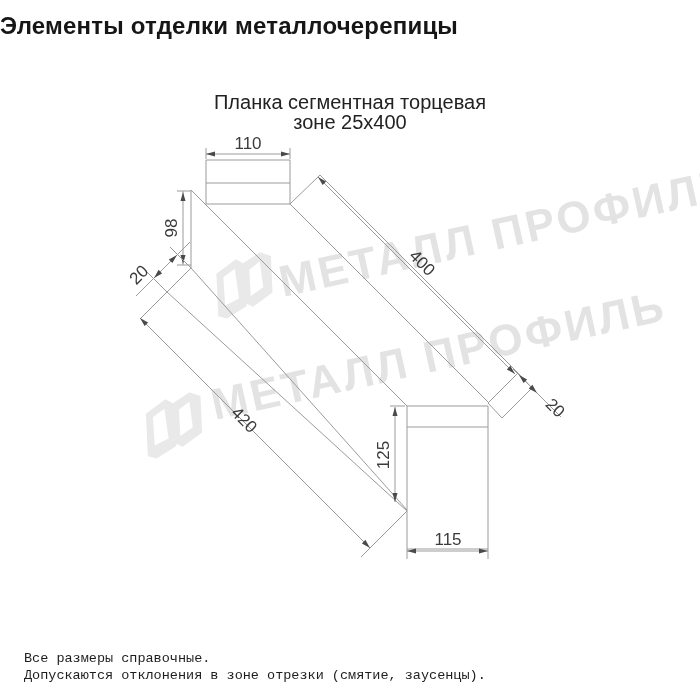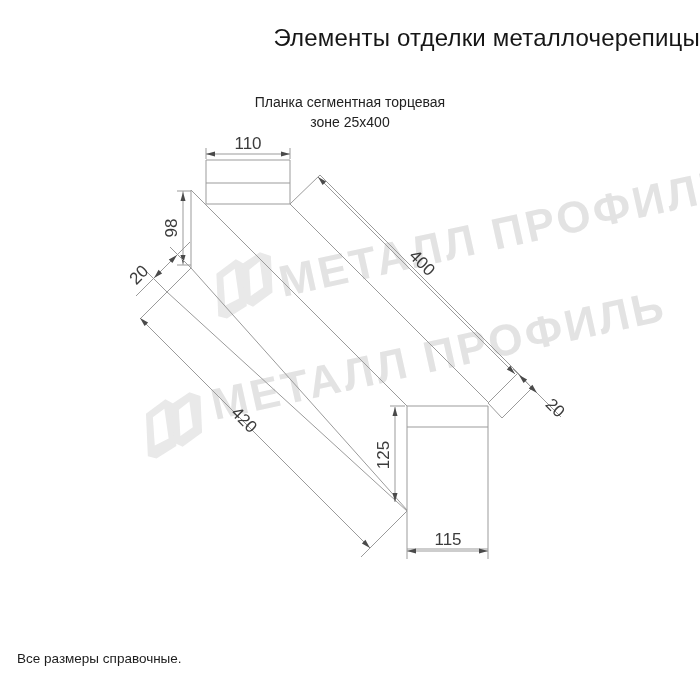--- a/index.html
+++ b/index.html
@@ -10,45 +10,47 @@
   }
   .canvas {
     position: relative;
     width: 700px;
     height: 700px;
     background: #ffffff;
     overflow: hidden;
   }
   .page-title {
     position: absolute;
-    top: 24px;
+    top: 12px;
     left: 0;
     width: 100%;
-    text-align: right;
+    text-align: left;
     font-size: 24px;
     color: #161616;
     letter-spacing: 0.2px;
+    font-weight: bold;
   }
   .drawing-subtitle {
     position: absolute;
     top: 92px;
     left: 0;
     width: 100%;
     text-align: center;
-    font-size: 14px;
+    font-size: 20px;
     line-height: 20px;
     color: #222222;
   }
   .footnotes {
     position: absolute;
-    left: 17px;
+    left: 24px;
     top: 650px;
     font-size: 13.5px;
     line-height: 17px;
     color: #1d1d1d;
+    font-family: Liberation Mono, monospace;
   }
   .drawing-svg {
     position: absolute;
     left: 0;
     top: 0;
   }
   svg text.dim {
     font-family: "Liberation Sans", sans-serif;
     font-size: 17px;
     fill: #3c3c3c;
@@ -182,15 +184,16 @@
 
   <div class="page-title">Элементы отделки металлочерепицы</div>
 
   <div class="drawing-subtitle">
     <div>Планка сегментная торцевая</div>
     <div>зоне 25х400</div>
   </div>
 
   <div class="footnotes">
     <div>Все размеры справочные.</div>
+    <div>Допускаются отклонения в зоне отрезки (смятие, заусенцы).</div>
   </div>
 
 </div>
 
 </body></html>

